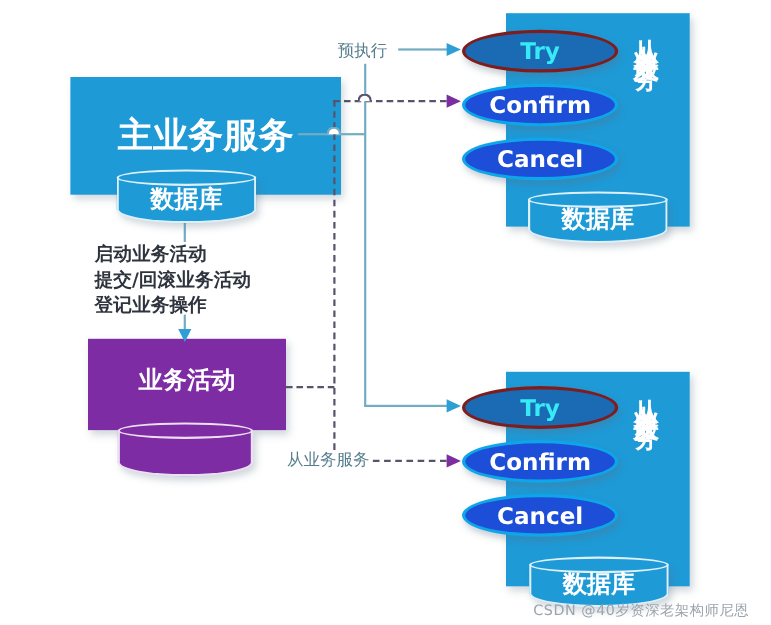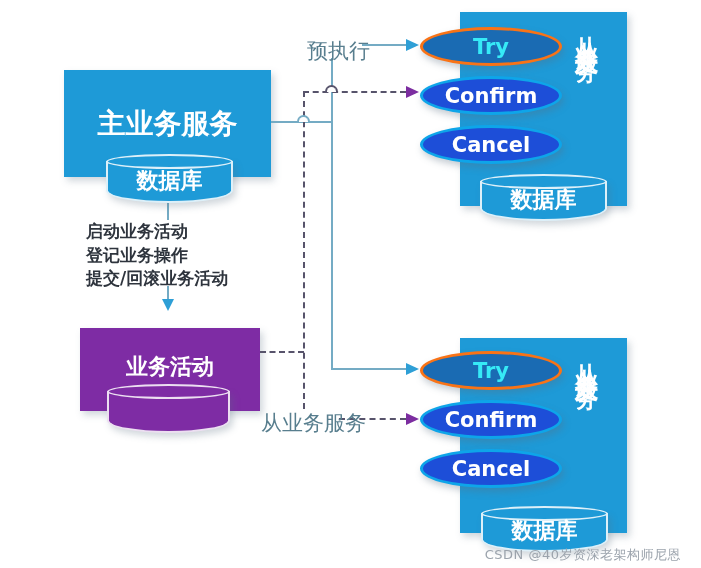--- a/index.html
+++ b/index.html
@@ -34,21 +34,21 @@
     position:absolute;left:0;right:0;top:50%;transform:translateY(-44%);
     text-align:center;color:#fff;font-weight:bold;z-index:4;
   }
   
   .op{
     position:absolute;left:420px;width:142px;height:39px;border-radius:50%;
     display:flex;align-items:center;justify-content:center;
     font-weight:bold;font-size:21px;box-sizing:border-box;
     box-shadow:2px 4px 7px rgba(90,110,130,.35);z-index:5;
   }
-  .op.try{background:#1a6bb3;border:3px solid #f97316;color:#36eaf7;}
+  .op.try{background:#1a6bb3;border:3px solid #7f1d1d;color:#36eaf7;}
   .op.cp{background:#1d4ed8;border:3px solid #0ea5e9;color:#ffffff;}
   
   .hl{position:absolute;height:0;border-top:2px solid #74abc4;}
   .vl{position:absolute;width:0;border-left:2px solid #74abc4;}
   .hd{position:absolute;height:0;border-top:2px dashed #57536b;}
   .vd{position:absolute;width:0;border-left:2px dashed #57536b;}
   .hop{
     position:absolute;width:13px;height:7px;background:#fff;
     border:2px solid #74abc4;border-bottom:none;border-radius:7px 7px 0 0;
     box-sizing:border-box;z-index:2;
@@ -58,51 +58,51 @@
   .ar{position:absolute;width:0;height:0;z-index:3;}
   .ar-r-blue{border-top:6px solid transparent;border-bottom:6px solid transparent;border-left:13px solid #2e9fd6;}
   .ar-r-purple{border-top:6px solid transparent;border-bottom:6px solid transparent;border-left:13px solid #7c2da0;}
   .ar-d-blue{border-left:6px solid transparent;border-right:6px solid transparent;border-top:12px solid #2e9fd6;}
   
   .vtext{
     position:absolute;writing-mode:vertical-rl;text-orientation:upright;
     color:#fff;font-weight:bold;font-size:23px;letter-spacing:6px;z-index:2;
   }
   
-  .edge-label{position:absolute;font-size:21px;color:#587e8e;z-index:4;white-space:nowrap;font-family:Liberation Serif, serif;}
+  .edge-label{position:absolute;font-size:15px;color:#587e8e;z-index:4;white-space:nowrap;font-family:Liberation Serif, serif;}
   .notes{
     position:absolute;left:86px;top:220px;width:172px;
     font-size:17px;font-weight:600;color:#2e343d;line-height:23.5px;z-index:2;white-space:nowrap;
   }
   .watermark{
     position:absolute;right:20px;top:546px;font-size:13px;color:#9ba3ac;
     letter-spacing:.5px;z-index:8;white-space:nowrap;
   }
 </style>
 </head>
 <body>
 
 <div class="stage">
 
-  <div class="rect blue" style="left:64px;top:70px;width:207px;height:107px;font-size:28px;">
+  <div class="rect blue" style="left:64px;top:70px;width:246px;height:107px;font-size:32px;">
     <span>主业务服务</span>
   </div>
   <div class="cyl blue" style="left:106px;top:154px;width:127px;height:49px;">
     <div class="cyl-body"></div>
     <div class="cyl-top"></div>
     <div class="cyl-label" style="font-size:22px;">数据库</div>
   </div>
 
   <div class="notes">
     <div>启动业务活动</div>
+    <div>提交/回滚业务活动</div>
     <div>登记业务操作</div>
-    <div>提交/回滚业务活动</div>
   </div>
 
-  <div class="rect purple" style="left:80px;top:328px;width:180px;height:83px;font-size:22px;line-height:29px;padding-bottom:6px;">
+  <div class="rect purple" style="left:80px;top:308px;width:180px;height:83px;font-size:22px;line-height:29px;padding-bottom:6px;">
     <div>业务活动</div>
   </div>
   <div class="cyl purple" style="left:107px;top:384px;width:123px;height:49px;">
     <div class="cyl-body"></div>
     <div class="cyl-top"></div>
   </div>
 
   <div class="rect blue" style="left:460px;top:12px;width:167px;height:194px;"></div>
   <div class="vtext" style="left:572px;top:17px;">从业务服务</div>
   <div class="cyl blue" style="left:480px;top:174px;width:127px;height:47px;">

